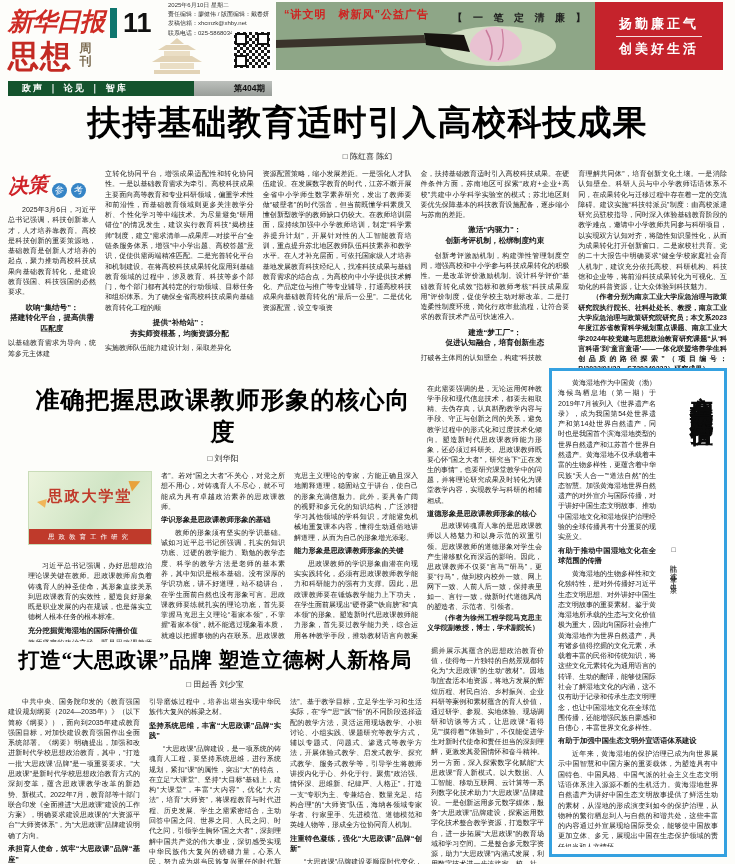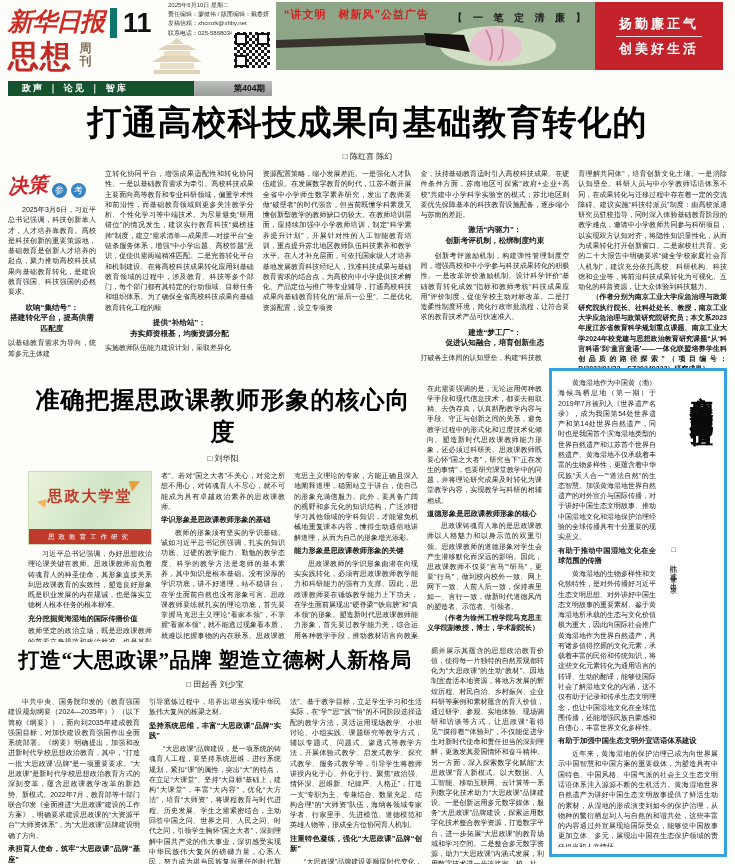--- a/index.html
+++ b/index.html
@@ -65,21 +65,21 @@
   .jc-b{display:inline-block;width:15px;height:15px;border-radius:50%;background:#3584c6;color:#fff;
         font-size:9px;line-height:15px;text-align:center;margin-left:2px;vertical-align:middle;}
 
   
   .a2{position:absolute;left:28px;top:384px;width:514px;height:258px;display:flex;gap:9px;overflow:hidden;}
   .a2-left{flex:0 0 390px;}
   .a2 .headline{font-size:24px;letter-spacing:1px;}
   .a2 .cols{height:204px;}
   .a2-right{flex:1;font-size:7px;line-height:1.45;color:#1a1a1a;text-align:justify;overflow:hidden;}
   .szlogo{position:relative;height:72px;background:linear-gradient(120deg,#ecf4dd,#cfe4c4 55%,#e9f1d9);
-          border:1px solid #c9dcb8;margin-bottom:4px;overflow:hidden;}
+          border:1px solid #c9dcb8;margin-bottom:16px;overflow:hidden;}
   .szlogo::before{content:"";position:absolute;right:10px;top:7px;width:0;height:0;
           border-left:11px solid #e8a23c;border-top:4px solid transparent;border-bottom:7px solid transparent;
           transform:rotate(-18deg);}
   .szlogo::after{content:"";position:absolute;left:8px;top:26px;width:0;height:0;
           border-right:9px solid #f0b65a;border-top:5px solid transparent;border-bottom:4px solid transparent;
           transform:rotate(12deg);}
   .sz-title{margin-top:13px;text-align:center;color:#c03a2a;font-weight:bold;font-size:15px;
             font-family:"Liberation Serif","DejaVu Serif",serif;letter-spacing:2px;}
   .sz-bar{position:absolute;bottom:0;left:0;right:0;background:#bf3a2b;color:#fff;font-size:6.5px;
           letter-spacing:4px;text-align:center;padding:2.5px 0;}
@@ -153,21 +153,21 @@
       <path d="M226,7 C228,18 228,30 222,38" stroke="#c97a9b" fill="none" stroke-width="1.2"></path>
     </svg>
     <div class="ban-red">
       <span class="l">扬勤廉正气</span>
       <span class="dv"></span>
       <span class="l">创美好生活</span>
     </div>
   </div>
 
   <div class="a1">
-    <h1 class="headline">打通高校科技成果向基础教育转化的</h1>
+    <h1 class="headline">扶持基础教育适时引入高校科技成果</h1>
     <div class="byline">□ 陈红喜 陈幻</div>
     <div class="cols">
       <div class="col col0">
         <div class="jclogo">
           <span class="jc-txt">决策</span>
           <span class="jc-b">参</span>
           <span class="jc-b">考</span>
         </div>
         <div>
             <div class="bp">2025年3月6日，习近平总书记强调，科技创新靠人才，人才培养靠教育。高校是科技创新的重要策源地，基础教育是创新人才培养的起点，聚力推动高校科技成果向基础教育转化，是建设教育强国、科技强国的必然要求。</div>

